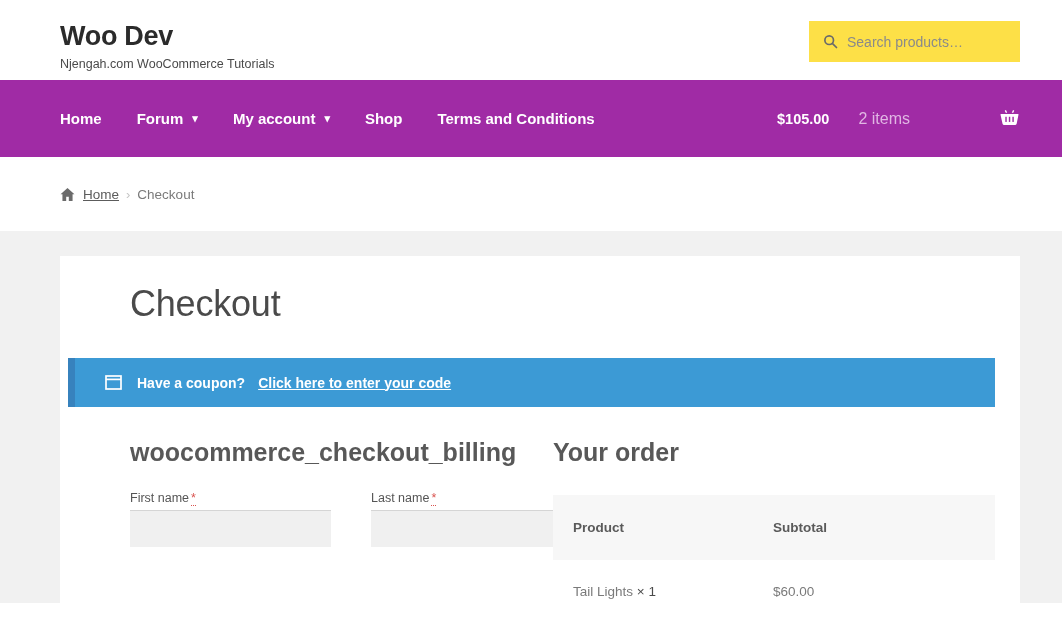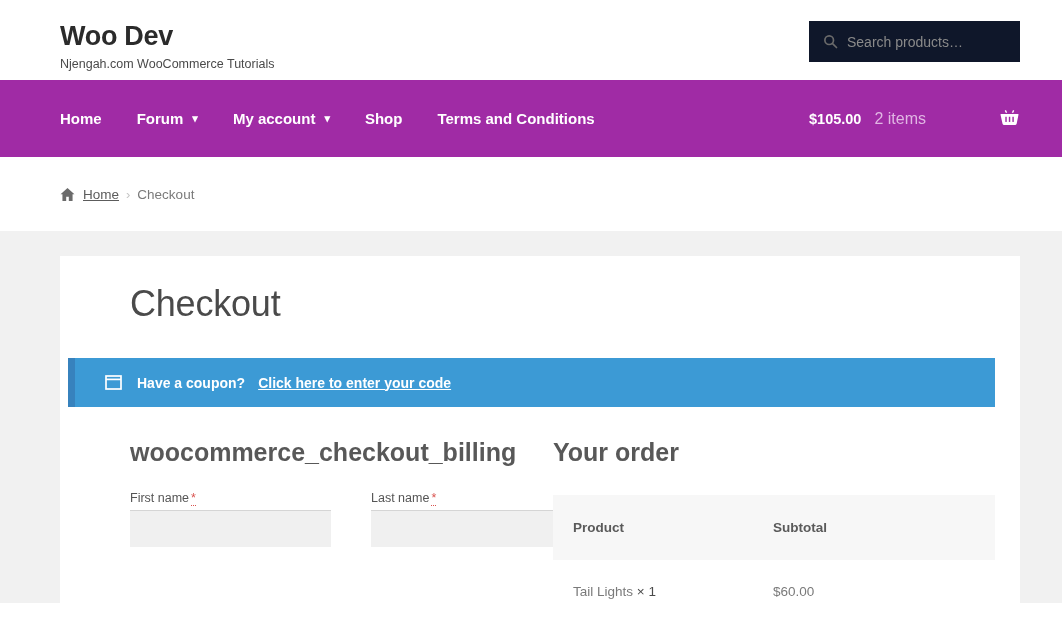--- a/index.html
+++ b/index.html
@@ -29,21 +29,21 @@
   }
   .brand-tagline{
     font-size:12.5px;
     color:#4a4a4a;
     margin-top:5px;
   }
   .search-wrap{
     position:absolute;
     left:809px; top:21px;
     width:211px; height:41px;
-    background:#0f172a;
+    background:#fde047;
     display:flex;
     align-items:center;
   }
   .search-icon{
     margin-left:14px;
     width:15px; height:15px;
     flex:0 0 auto;
     color:#6a6a6a;
     display:flex; align-items:center; justify-content:center;
   }
@@ -88,21 +88,21 @@
     font-size:11px;
     line-height:1;
     display:inline-block;
   }
   .cart-block{
     position:absolute;
     right:42px; top:0;
     height:77px;
     display:flex;
     align-items:center;
-    gap:13px;
+    gap:29px;
   }
   .cart-total{
     color:#ffffff;
     font-size:14.5px;
     font-weight:600;
   }
   .cart-count{
     color:#e0b6e3;
     font-size:16px;
   }

